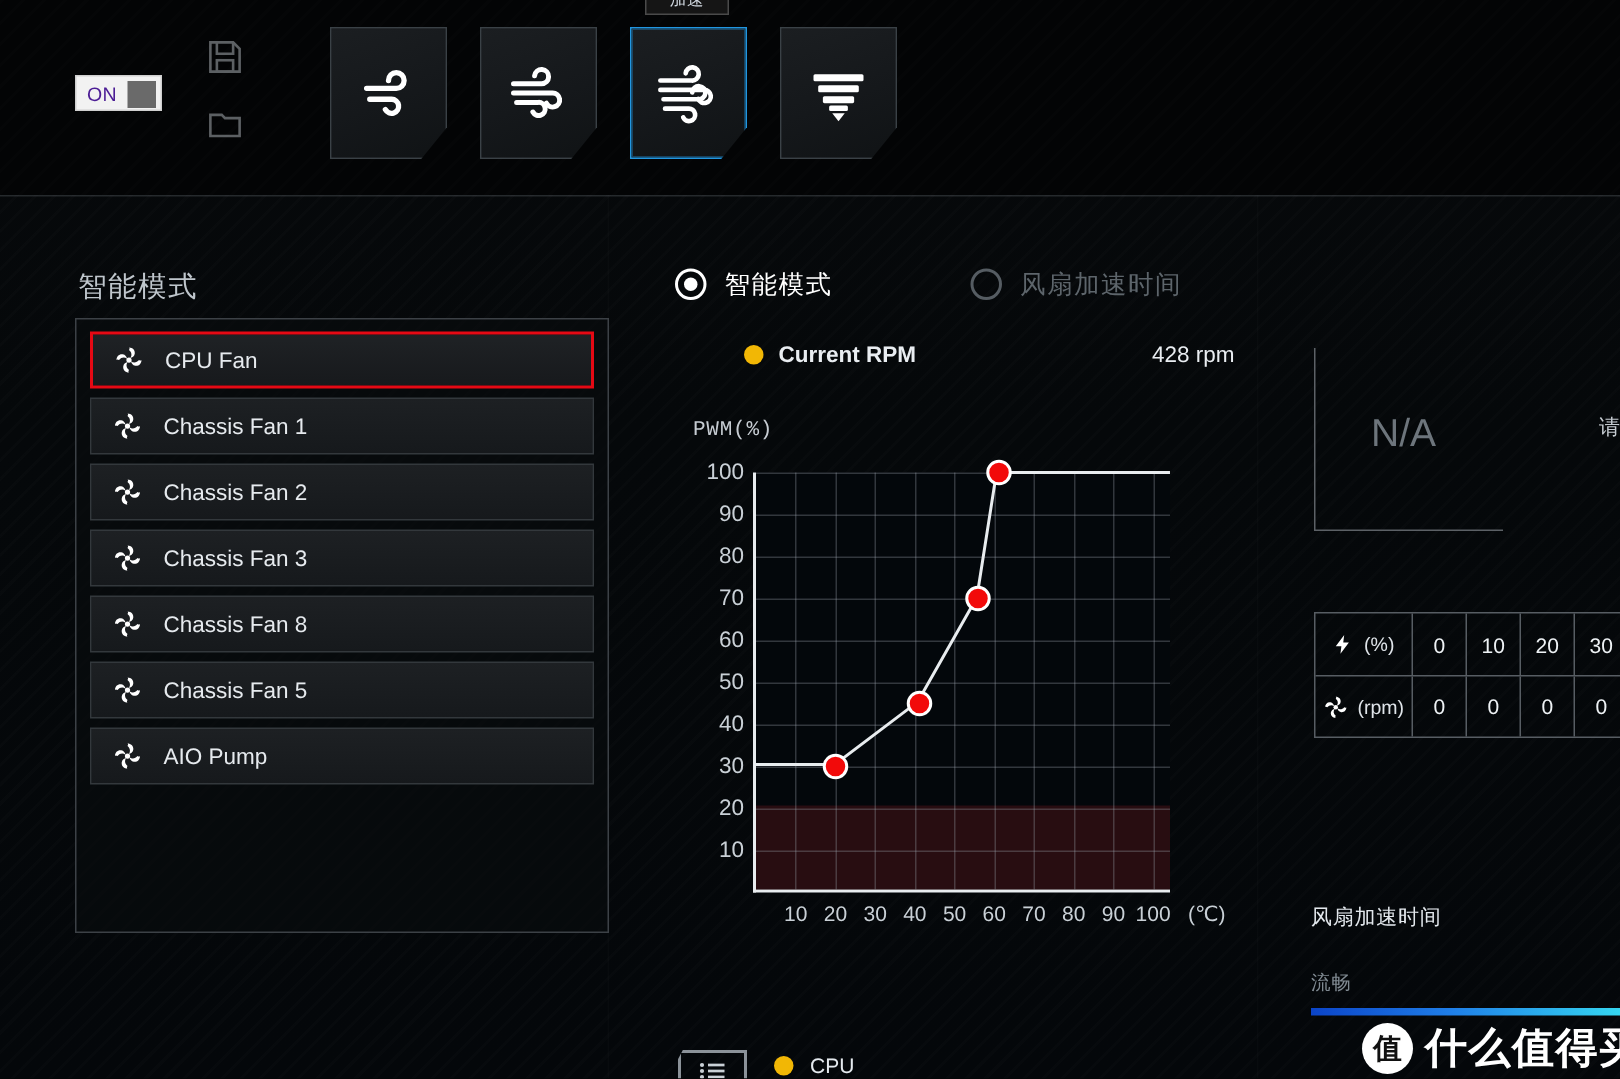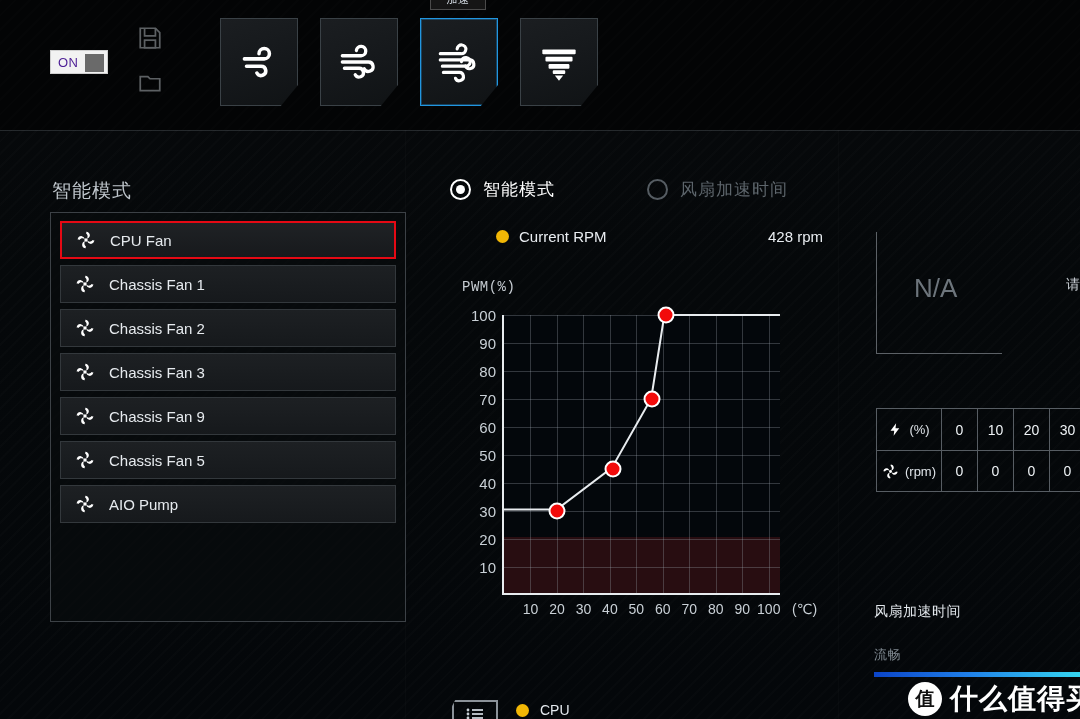--- a/index.html
+++ b/index.html
@@ -84,21 +84,21 @@
   .radio { display:flex; align-items:center; gap:12px; }
   .radio-dot { width:21px; height:21px; border-radius:50%; border:2px solid #9aa2a9; position:relative; flex:none; }
   .radio.on .radio-dot { border-color:#ffffff; }
   .radio.on .radio-dot::after { content:""; position:absolute; left:4px; top:4px; width:9px; height:9px; border-radius:50%; background:#fff; }
   .radio.off .radio-dot { border-color:#555c62; }
   .radio-text { font-size:17px; color:#ffffff; letter-spacing:1px; }
   .radio.off .radio-text { color:#5d656b; }
 
   .rpm-row { position:absolute; left:496px; top:228px; width:300px; display:flex; align-items:center; }
   .rpm-dot { width:13px; height:13px; border-radius:50%; background:#f2b705; margin-right:10px; flex:none; }
-  .rpm-label { font-size:15px; color:#e9edf1; }
+  .rpm-label { font-size:15px; color:#e9edf1;font-weight:bold; }
   .rpm-value { position:absolute; left:272px; top:0; font-size:15px; color:#e9edf1; white-space:nowrap; }
 
   
   .chart-wrap { position:absolute; left:440px; top:275px; width:400px; height:350px; }
   .axis-title { position:absolute; left:22px; top:4px; font-size:14px; color:#c6ccd2; letter-spacing:.5px;font-family:Liberation Mono, monospace; }
   .plot {
     position:absolute; left:62px; top:40px; width:278px; height:280px;
     background:#03070b;
     border-left:2px solid #e8ecef; border-bottom:2px solid #e8ecef;
   }
@@ -236,21 +236,21 @@
           <path d="M12 2c3 0 5 2.2 4.6 5-.3 2-2 3.2-3.6 3.4 1.6-2 1.2-4.6-1-6.4.4-.8.8-1.6 0-2zM22 12c0 3-2.2 5-5 4.6-2-.3-3.2-2-3.4-3.6 2 1.6 4.6 1.2 6.4-1 .8.4 1.6.8 2 0zM12 22c-3 0-5-2.2-4.6-5 .3-2 2-3.2 3.6-3.4-1.6 2-1.2 4.6 1 6.4-.4.8-.8 1.6 0 2zM2 12c0-3 2.2-5 5-4.6 2 .3 3.2 2 3.4 3.6-2-1.6-4.6-1.2-6.4 1-.8-.4-1.6-.8-2 0z"></path>
           <circle cx="12" cy="12" r="2.1"></circle>
         </svg>
       <span>Chassis Fan 3</span>
     </div>
     <div class="fan-item">
       <svg class="fan-ico" viewBox="0 0 24 24" fill="#ffffff">
           <path d="M12 2c3 0 5 2.2 4.6 5-.3 2-2 3.2-3.6 3.4 1.6-2 1.2-4.6-1-6.4.4-.8.8-1.6 0-2zM22 12c0 3-2.2 5-5 4.6-2-.3-3.2-2-3.4-3.6 2 1.6 4.6 1.2 6.4-1 .8.4 1.6.8 2 0zM12 22c-3 0-5-2.2-4.6-5 .3-2 2-3.2 3.6-3.4-1.6 2-1.2 4.6 1 6.4-.4.8-.8 1.6 0 2zM2 12c0-3 2.2-5 5-4.6 2 .3 3.2 2 3.4 3.6-2-1.6-4.6-1.2-6.4 1-.8-.4-1.6-.8-2 0z"></path>
           <circle cx="12" cy="12" r="2.1"></circle>
         </svg>
-      <span>Chassis Fan 9</span>
+      <span>Chassis Fan 8</span>
     </div>
     <div class="fan-item">
       <svg class="fan-ico" viewBox="0 0 24 24" fill="#ffffff">
           <path d="M12 2c3 0 5 2.2 4.6 5-.3 2-2 3.2-3.6 3.4 1.6-2 1.2-4.6-1-6.4.4-.8.8-1.6 0-2zM22 12c0 3-2.2 5-5 4.6-2-.3-3.2-2-3.4-3.6 2 1.6 4.6 1.2 6.4-1 .8.4 1.6.8 2 0zM12 22c-3 0-5-2.2-4.6-5 .3-2 2-3.2 3.6-3.4-1.6 2-1.2 4.6 1 6.4-.4.8-.8 1.6 0 2zM2 12c0-3 2.2-5 5-4.6 2 .3 3.2 2 3.4 3.6-2-1.6-4.6-1.2-6.4 1-.8-.4-1.6-.8-2 0z"></path>
           <circle cx="12" cy="12" r="2.1"></circle>
         </svg>
       <span>Chassis Fan 5</span>
     </div>
     <div class="fan-item">
       <svg class="fan-ico" viewBox="0 0 24 24" fill="#ffffff">

